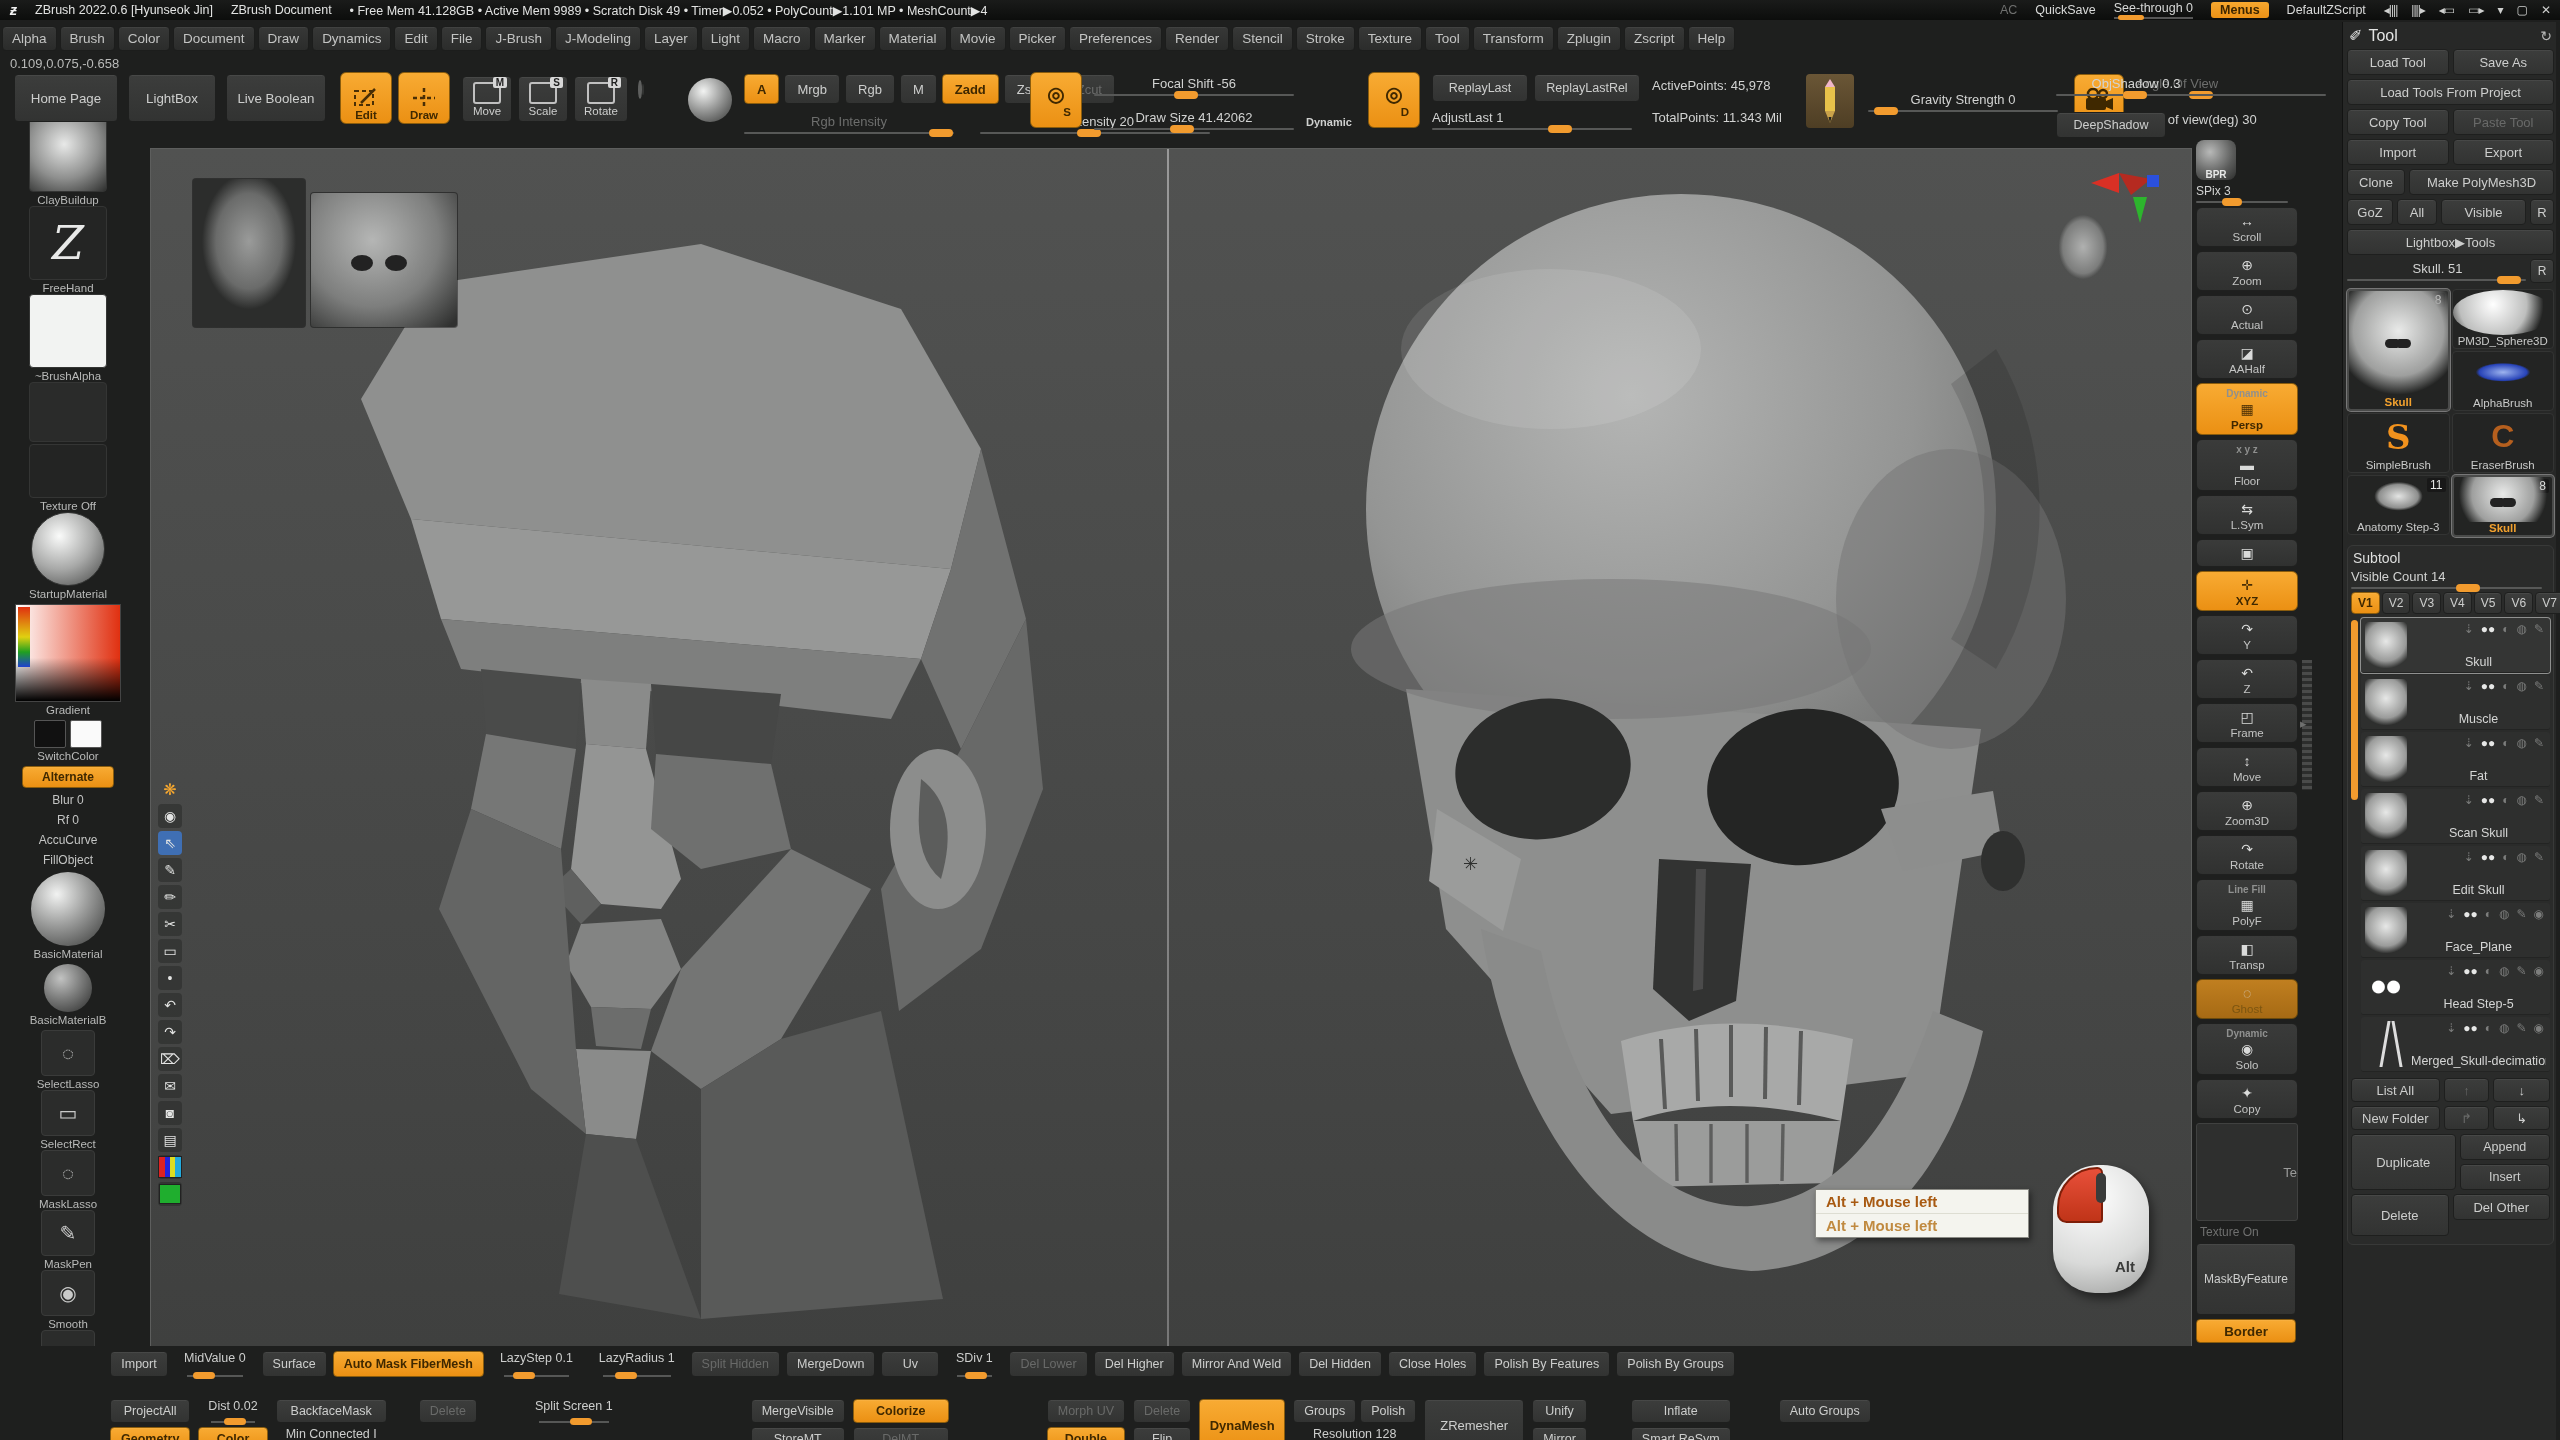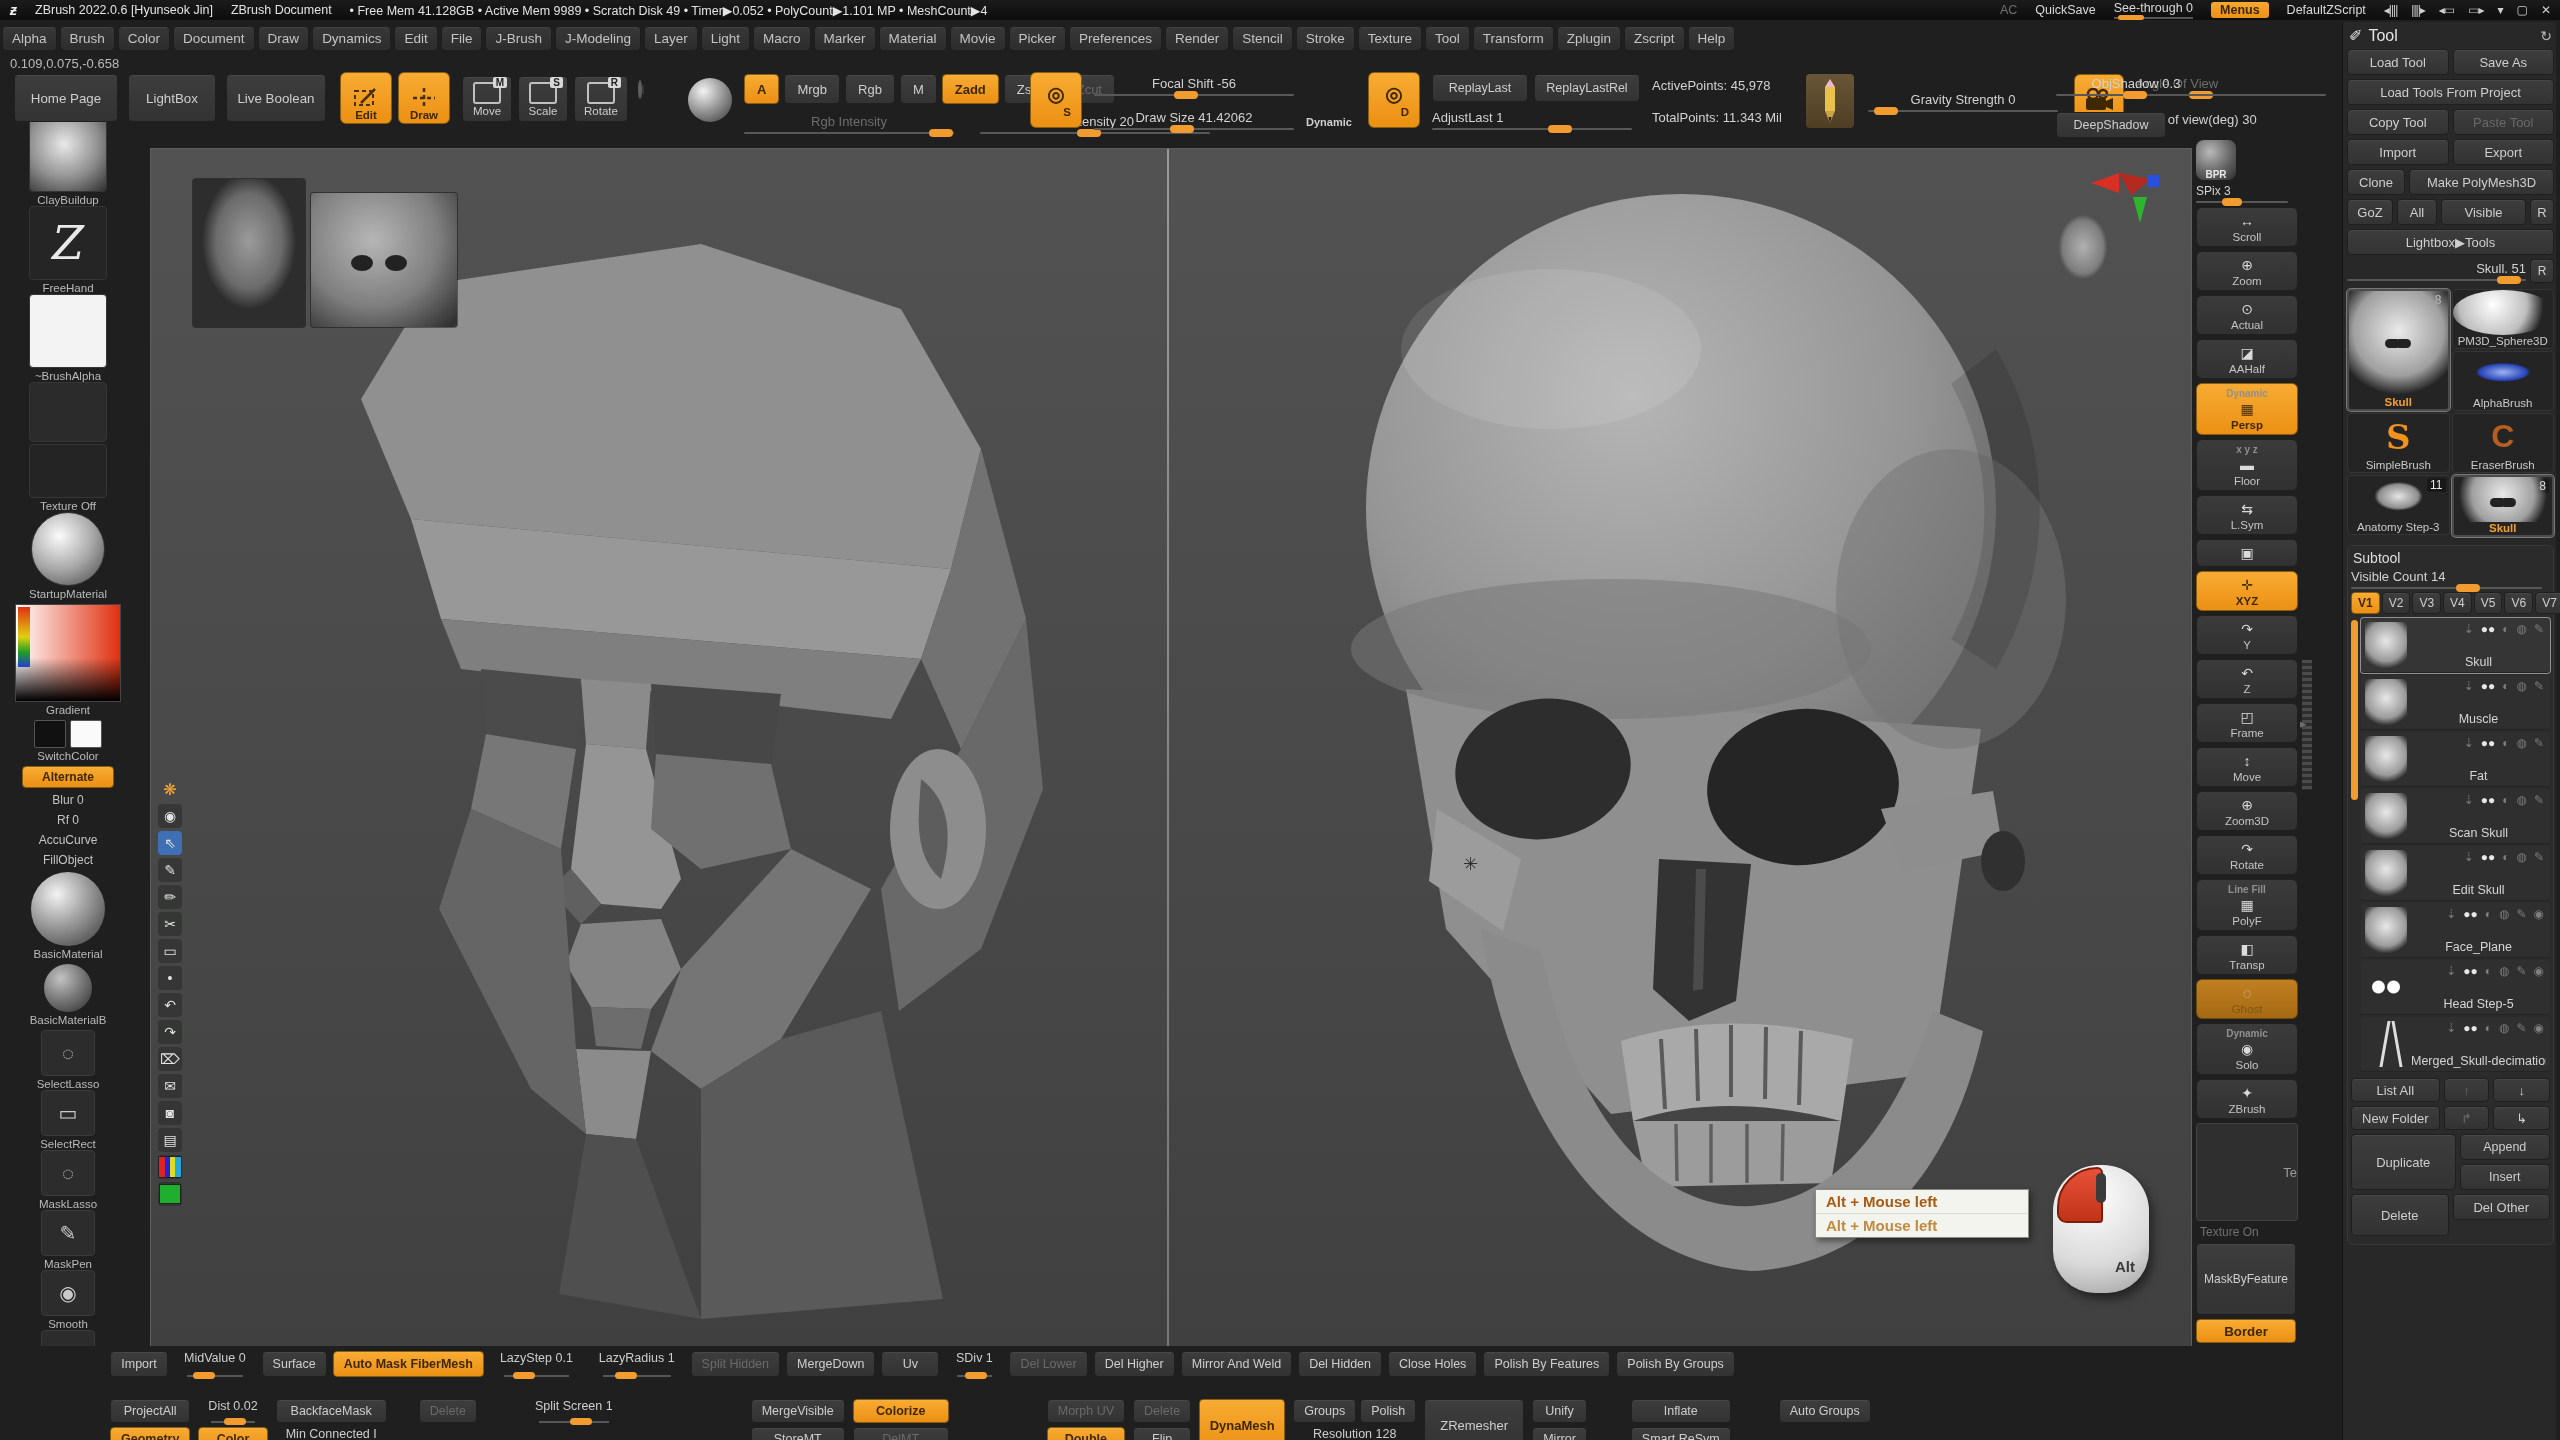--- a/index.html
+++ b/index.html
@@ -122,21 +122,21 @@
   
   #toolpanel{position:absolute;left:2342px;top:22px;width:214px;height:1418px;background:#272827;
     border-left:1px solid #121312;padding:2px 2px 0 4px;box-sizing:border-box}
   .tp-head{display:flex;align-items:center;gap:6px;font-size:16px;color:#e4e5e4;padding:2px 2px 4px}
   .tp-head .spin{margin-left:auto;font-size:14px;color:#b8b9b8}
   .grid2{display:grid;grid-template-columns:1fr 1fr;gap:4px;margin-bottom:4px}
   .grid2 .btn,.row .btn{height:26px;font-size:13px}
   .row{display:flex;gap:4px;margin-bottom:4px}
   .sliderline{display:flex;align-items:center;gap:4px;margin:2px 0 6px}
   .sliderline .slider{flex:1}
-  .sliderline .s-label{text-align:right;padding-left:2px}
+  .sliderline .s-label{text-align:center;padding-left:2px}
   .rbtn{width:24px;height:24px;font-size:12px}
   
   #thumbgrid{display:grid;grid-template-columns:1fr 1fr;gap:2px;margin:4px 0 8px}
   .tthumb{position:relative;border-radius:4px;background:#232423;border:1px solid #333433;
     display:flex;flex-direction:column;align-items:center;justify-content:flex-end;overflow:hidden;height:58px}
   .tthumb.sel{border:2px solid #4a4b4a;box-shadow:0 0 0 1px #777}
   .tthumb.tall{grid-row:span 2;height:auto}
   .tthumb .art{flex:1;width:100%;position:relative}
   .tthumb .nm{font-size:11.5px;color:#c9cac9;white-space:nowrap;padding-bottom:1px}
   .tthumb.sel .nm{color:#f2a12e;font-weight:bold}
@@ -716,21 +716,21 @@
           <span class="s-lbl">Ghost</span>
         </div>
         <div class="shelf-item">
           <span class="sup">Dynamic</span>
           <span class="s-icon">◉</span>
           <span class="s-lbl">Solo</span>
         </div>
         <div class="shelf-item">
 
           <span class="s-icon">✦</span>
-          <span class="s-lbl">ZBrush</span>
+          <span class="s-lbl">Copy</span>
         </div>
     </div>
     <div class="dots"></div>
     <div class="texbox">
         <span>Te</span>
       </div>
     <span class="dimtxt" style="font-size:12px;padding-left:4px">Texture On</span>
     <button class="btn" style="width:100px;height:72px;font-size:12px">MaskByFeature</button>
     <button class="btn on" style="width:100px;height:24px">Border</button>
     <button class="btn on" style="width:100px;height:24px">Groups</button>

